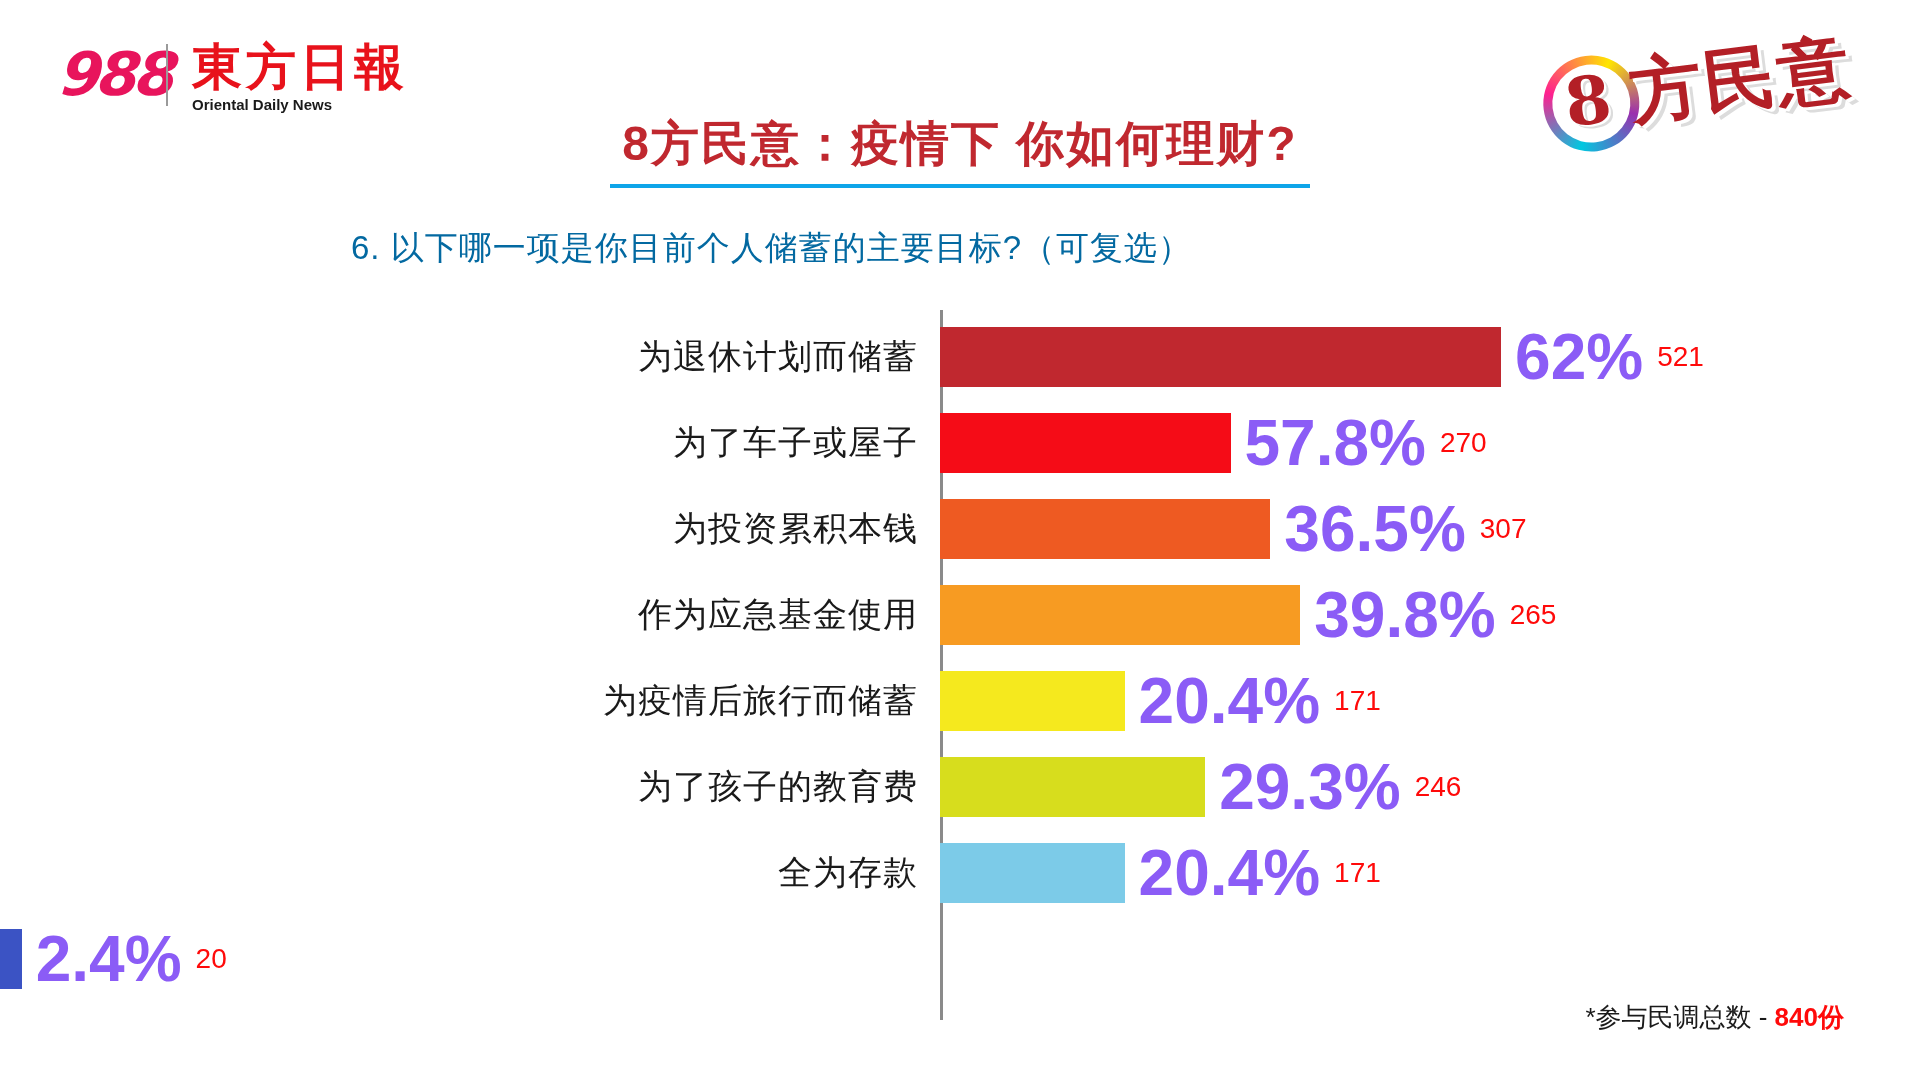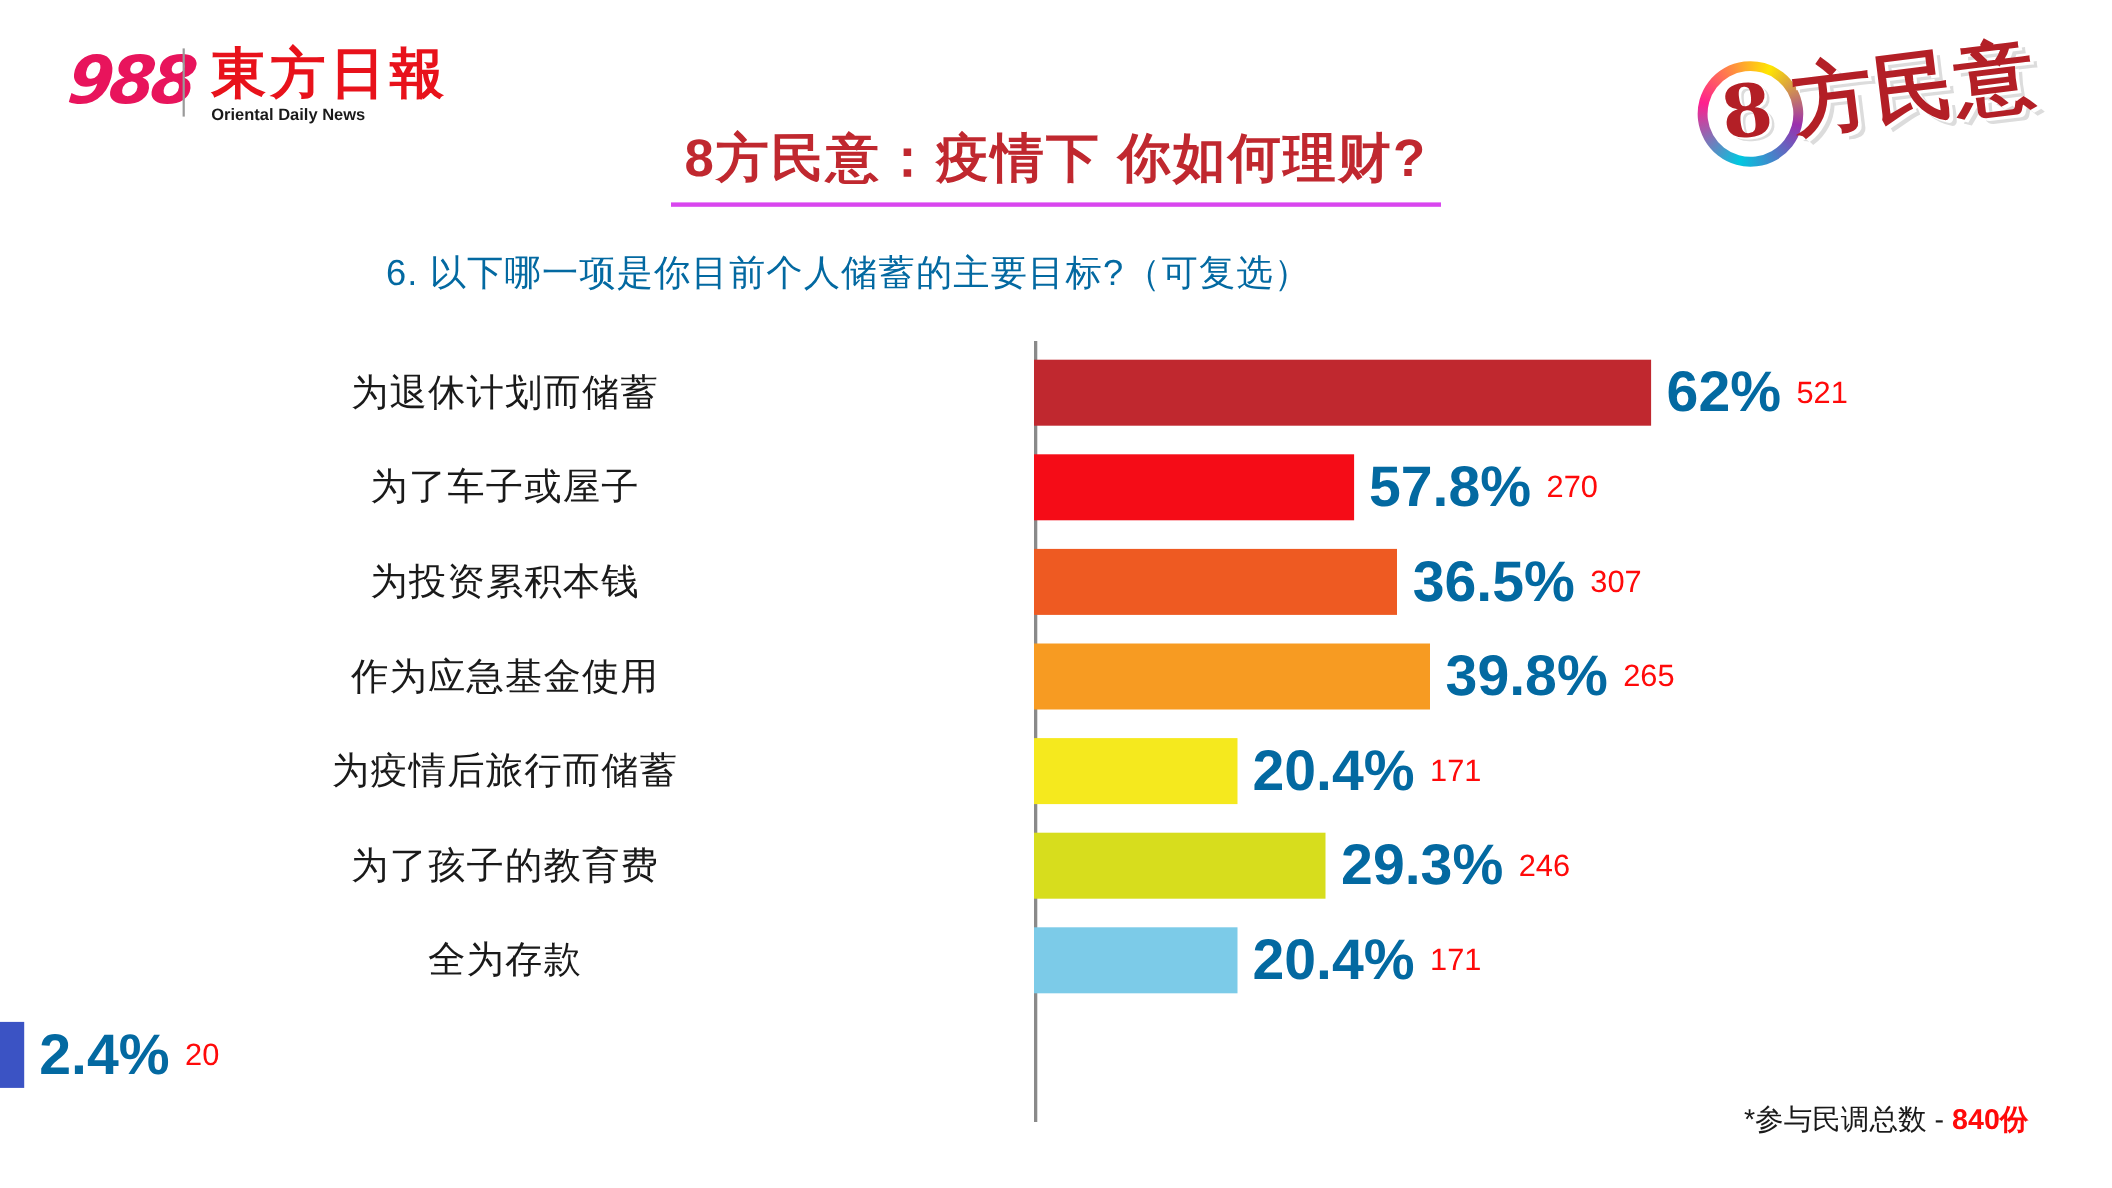--- a/index.html
+++ b/index.html
@@ -67,21 +67,21 @@
   }
 
   .main-title{
     position:absolute;left:0;top:112px;width:1920px;
     text-align:center;
     font-size:48px;font-weight:bold;color:#c0282f;
     letter-spacing:2px;
   }
   .main-title span{
     display:inline-block;
-    border-bottom:4px solid #d946ef;
+    border-bottom:4px solid #0ea5e9;
     padding:0 12px 8px 12px;
   }
 
   .question{
     position:absolute;left:0;top:226px;width:1543px;
     text-align:center;
     font-size:33px;color:#0369a1;font-weight:500;
     letter-spacing:1px;
   }
 
@@ -94,31 +94,31 @@
     position:absolute;left:940px;top:10px;
     width:3px;height:710px;background:#8a8a8a;
   }
   .rows{position:absolute;left:0;top:14px;width:1920px;}
   .row{
     position:relative;height:86px;
     display:flex;align-items:center;
   }
   .cat-label{
     width:940px;
-    text-align:center;
+    text-align:right;
     padding-right:22px;
     box-sizing:border-box;
     font-size:34px;color:#1a1a1a;
     letter-spacing:1px;
     white-space:nowrap;
   }
   .bar-wrap{display:flex;align-items:center;height:86px;}
   .bar{height:60px;}
   .pct{
-    font-size:52px;font-weight:bold;color:#0369a1;
+    font-size:64px;font-weight:bold;color:#8b5cf6;
     margin-left:14px;line-height:1;white-space:nowrap;
   }
   .count{
     font-size:28px;color:#ff0a0a;
     margin-left:14px;line-height:1;white-space:nowrap;
   }
 
   .footer{
     position:absolute;right:76px;top:1000px;
     font-size:26px;color:#1a1a1a;white-space:nowrap;

